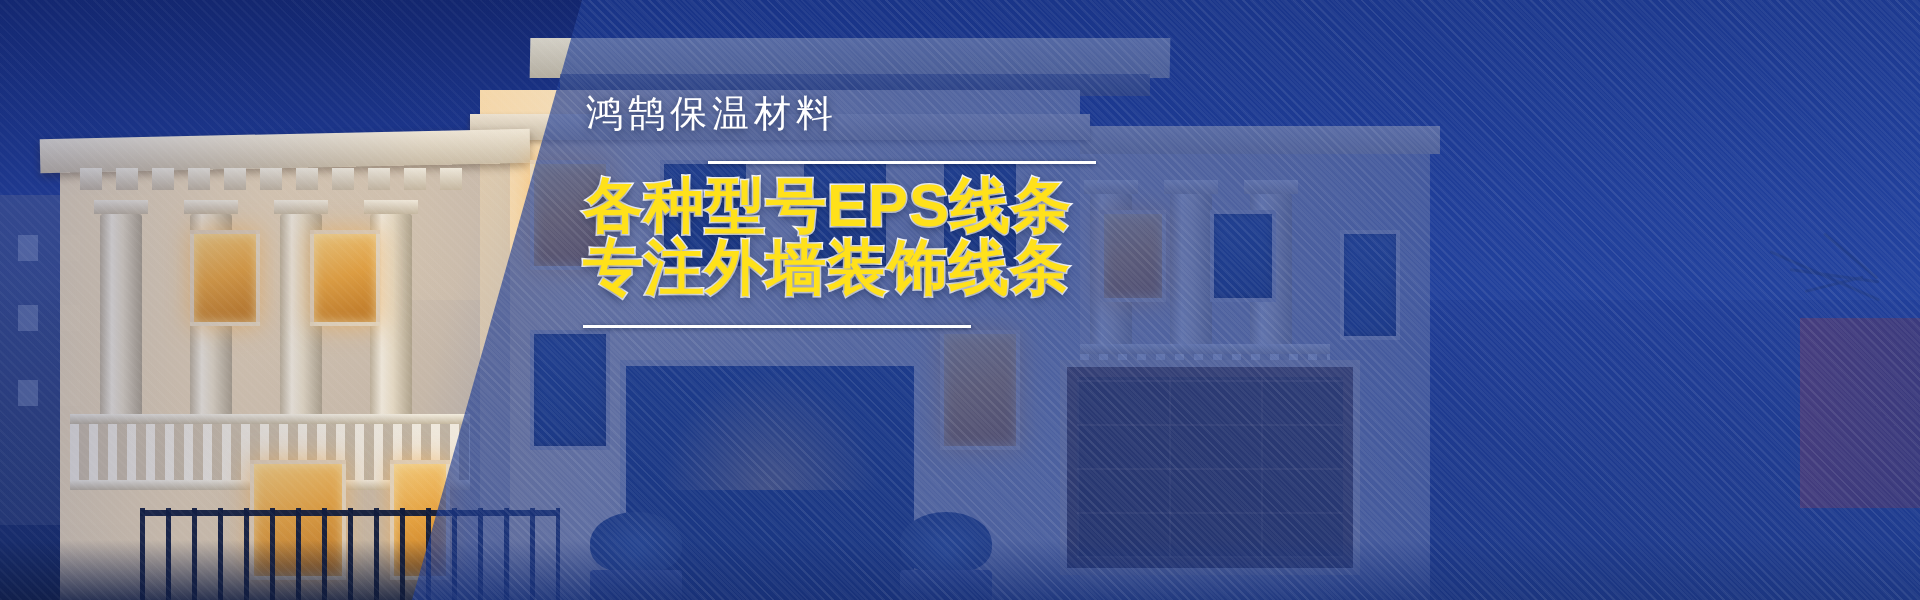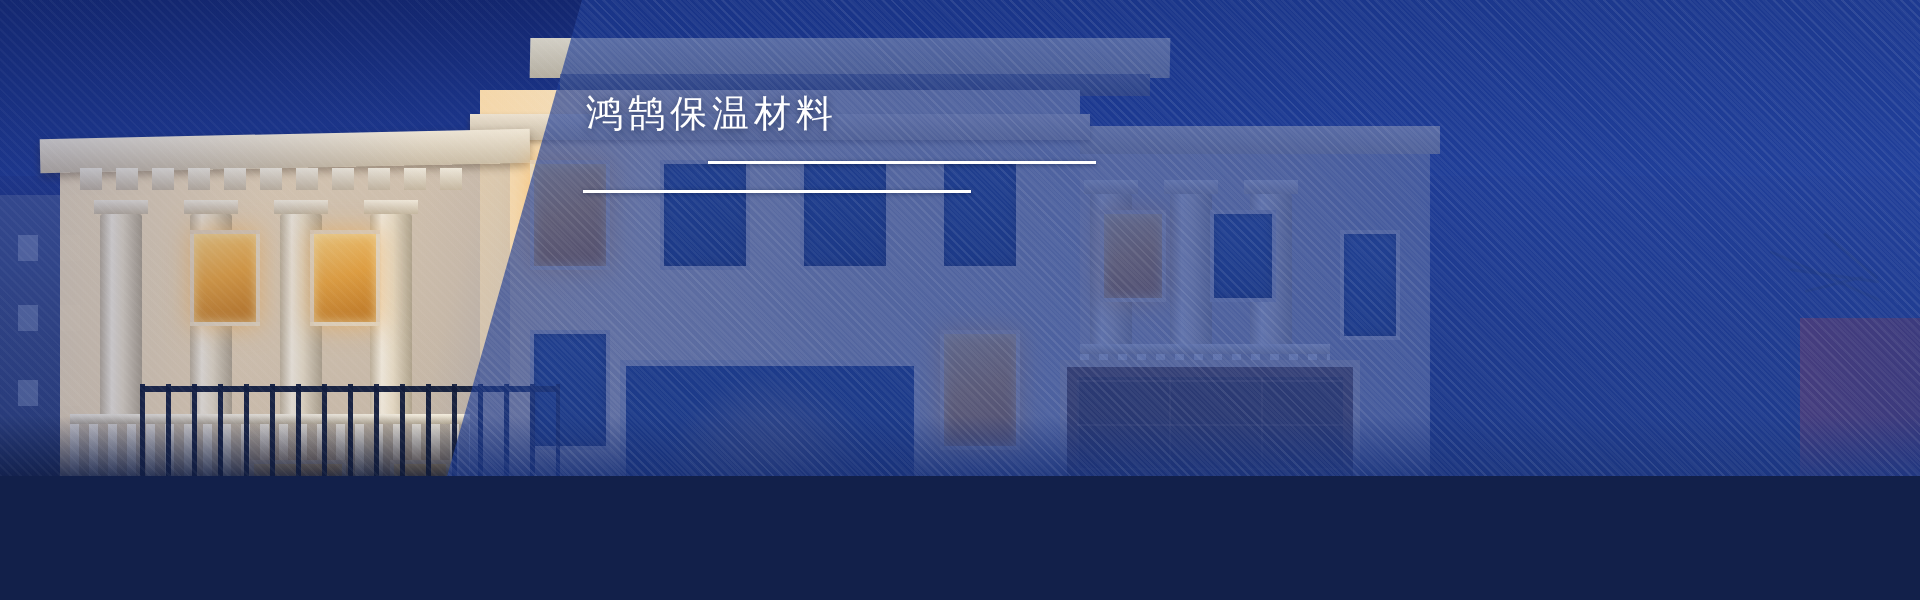--- a/index.html
+++ b/index.html
@@ -1,20 +1,20 @@
 <!DOCTYPE html>
 <html><head>
 <meta charset="utf-8">
 <style>
   * { margin:0; padding:0; box-sizing:border-box; }
   html,body { width:1920px; height:600px; overflow:hidden; background:#12204a; }
 
   .banner{
     position:relative;
-    width:1920px; height:476px;
+    width:1920px; height:600px;
     overflow:hidden;
     font-family:"Liberation Sans","DejaVu Sans",sans-serif;
   }
 
   
   .photo{ position:absolute; inset:0; overflow:hidden; }
 
   
   .sky{
     position:absolute; left:0; top:0; width:1920px; height:340px;
@@ -369,18 +369,22 @@
   <div class="overlay"></div>
   <div class="overlay-tex"></div>
   <div class="hatch-all"></div>
 
   <div class="copy">
 
     <div class="eyebrow">鸿鹄保温材料</div>
 
     <div class="rule"></div>
 
+    <div class="headline">
+      <span class="l1">各种型号EPS线条</span>
+      <span class="l2">专注外墙装饰线条</span>
+    </div>
 
     <div class="rule bottom"></div>
 
 
   </div>
 </div>
 
 </body></html>

